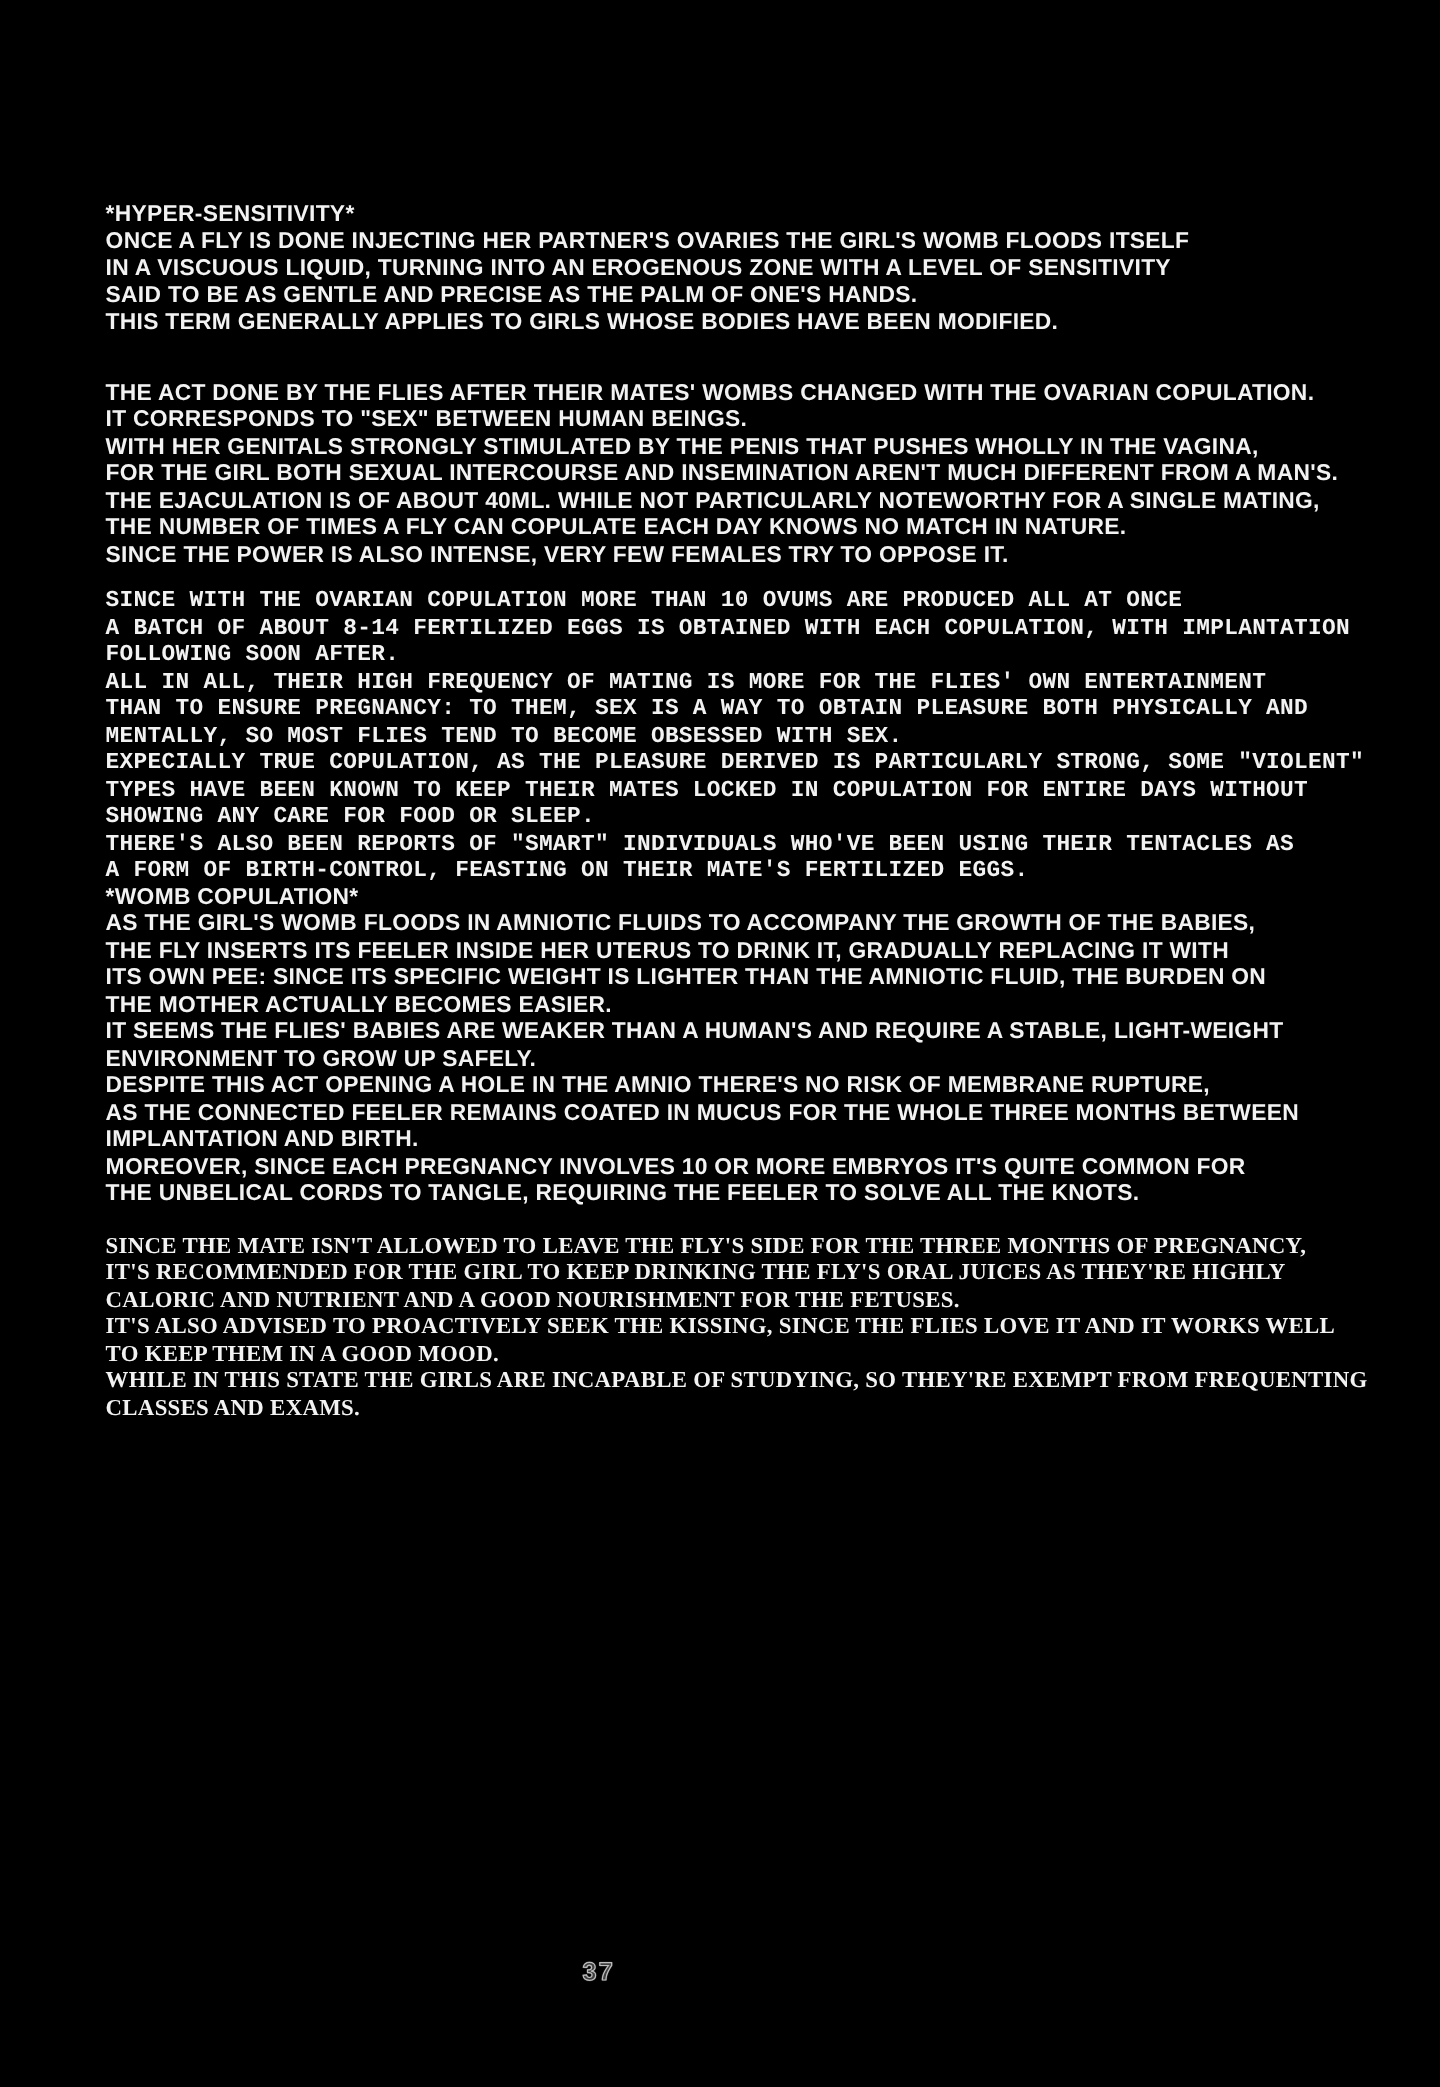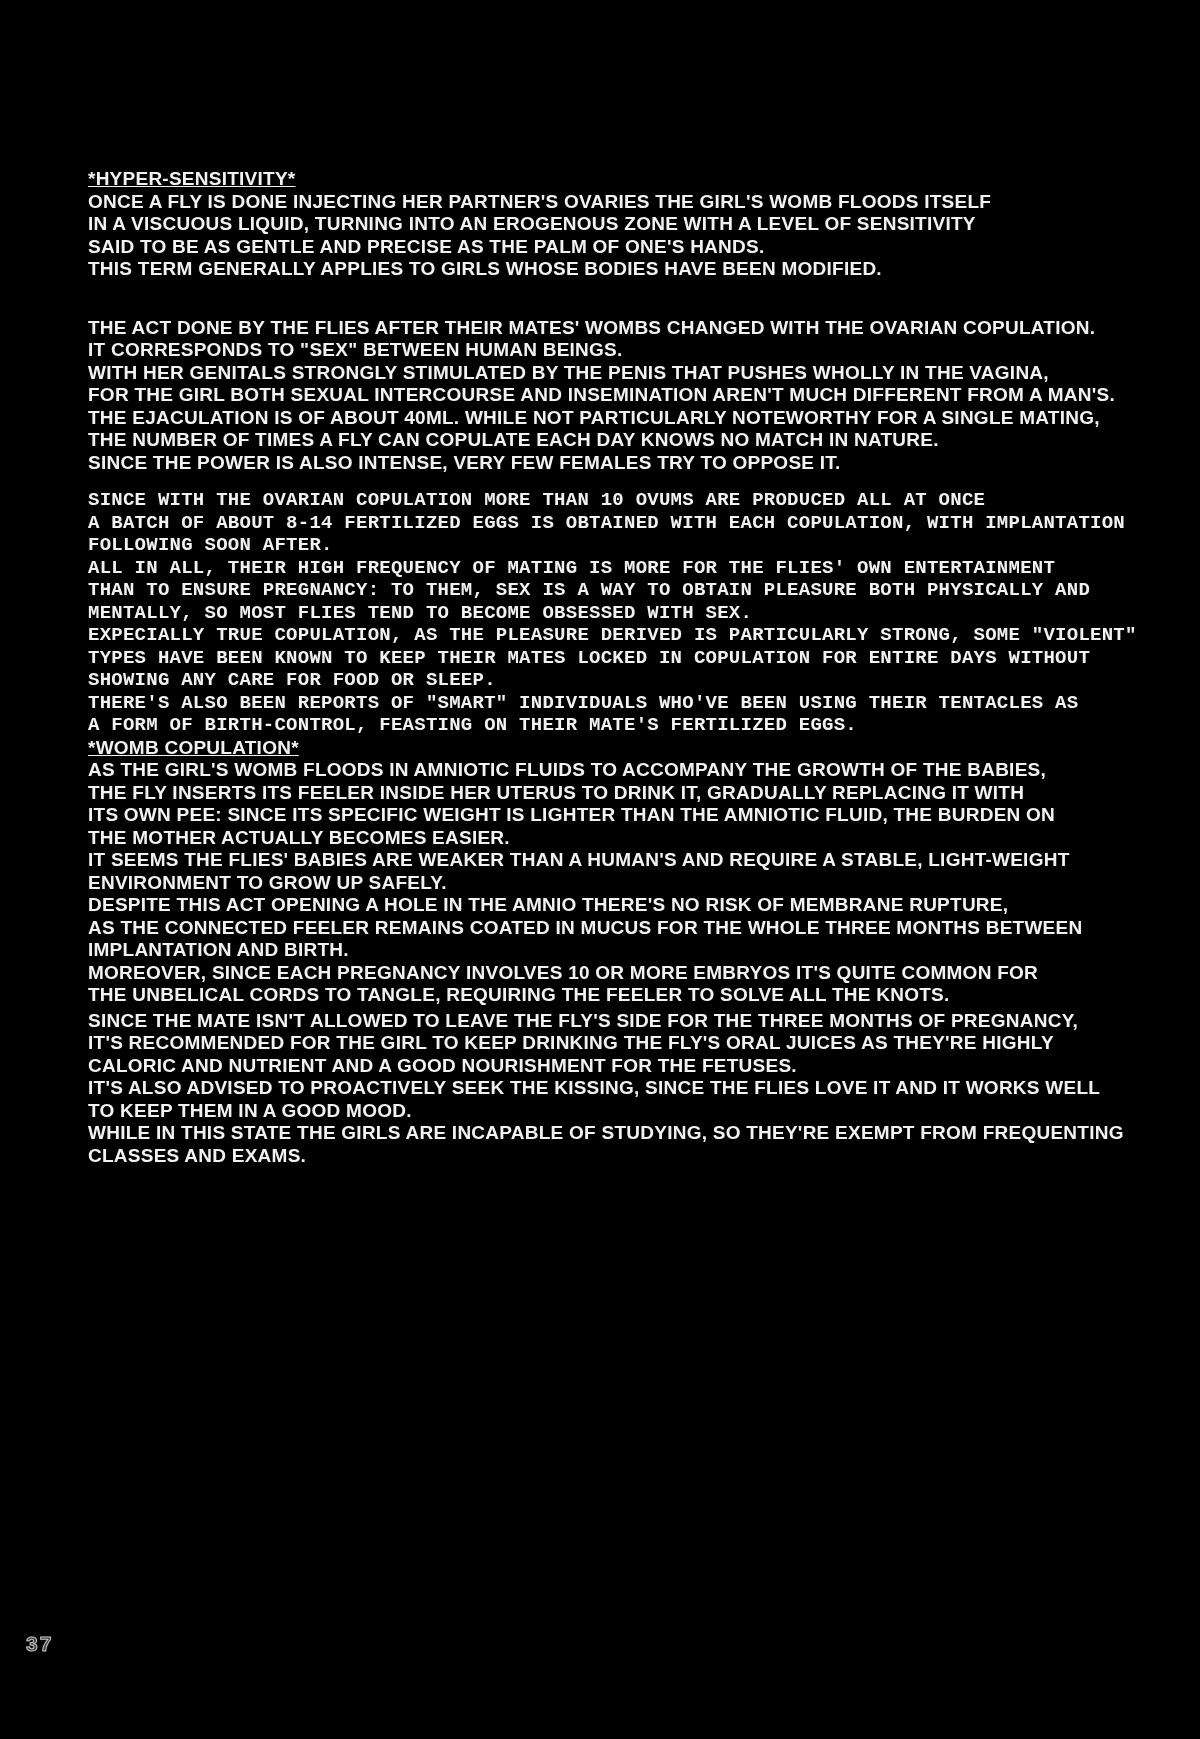--- a/index.html
+++ b/index.html
@@ -28,36 +28,36 @@
     font-size: 19px;
     line-height: 22.5px;
     letter-spacing: 0.25px;
   }
   .glossary-section { margin: 0; }
   .section-heading {
     margin: 0;
     font-size: 19px;
     font-weight: 700;
     line-height: 22.5px;
-    text-decoration: underline;
   }
   .section-body {
     margin: 0;
     white-space: pre-line;
   }
   .sec-2 { margin-top: 36px; }
   .sec-3 { margin-top: 15px; }
   .sec-4 { margin-top: 15px; font-family: Liberation Mono, monospace; }
   .sec-5 { }
-  .sec-6 { margin-top: 3px; }
+  .sec-6 { margin-top: 21px; font-family: Liberation Serif, serif; }
   .page-footer {
     position: absolute;
     top: 1632px;
-    left: 17px;
+    left: 0;
     width: 980px;
+    text-align: center;
   }
   .page-number {
     display: inline-block;
     transform: translateX(9px);
     font-size: 21px;
     font-weight: 700;
     letter-spacing: 2px;
     color: var(--pn-fill);
     -webkit-text-stroke: 1px var(--pn-outline);
     text-shadow:

